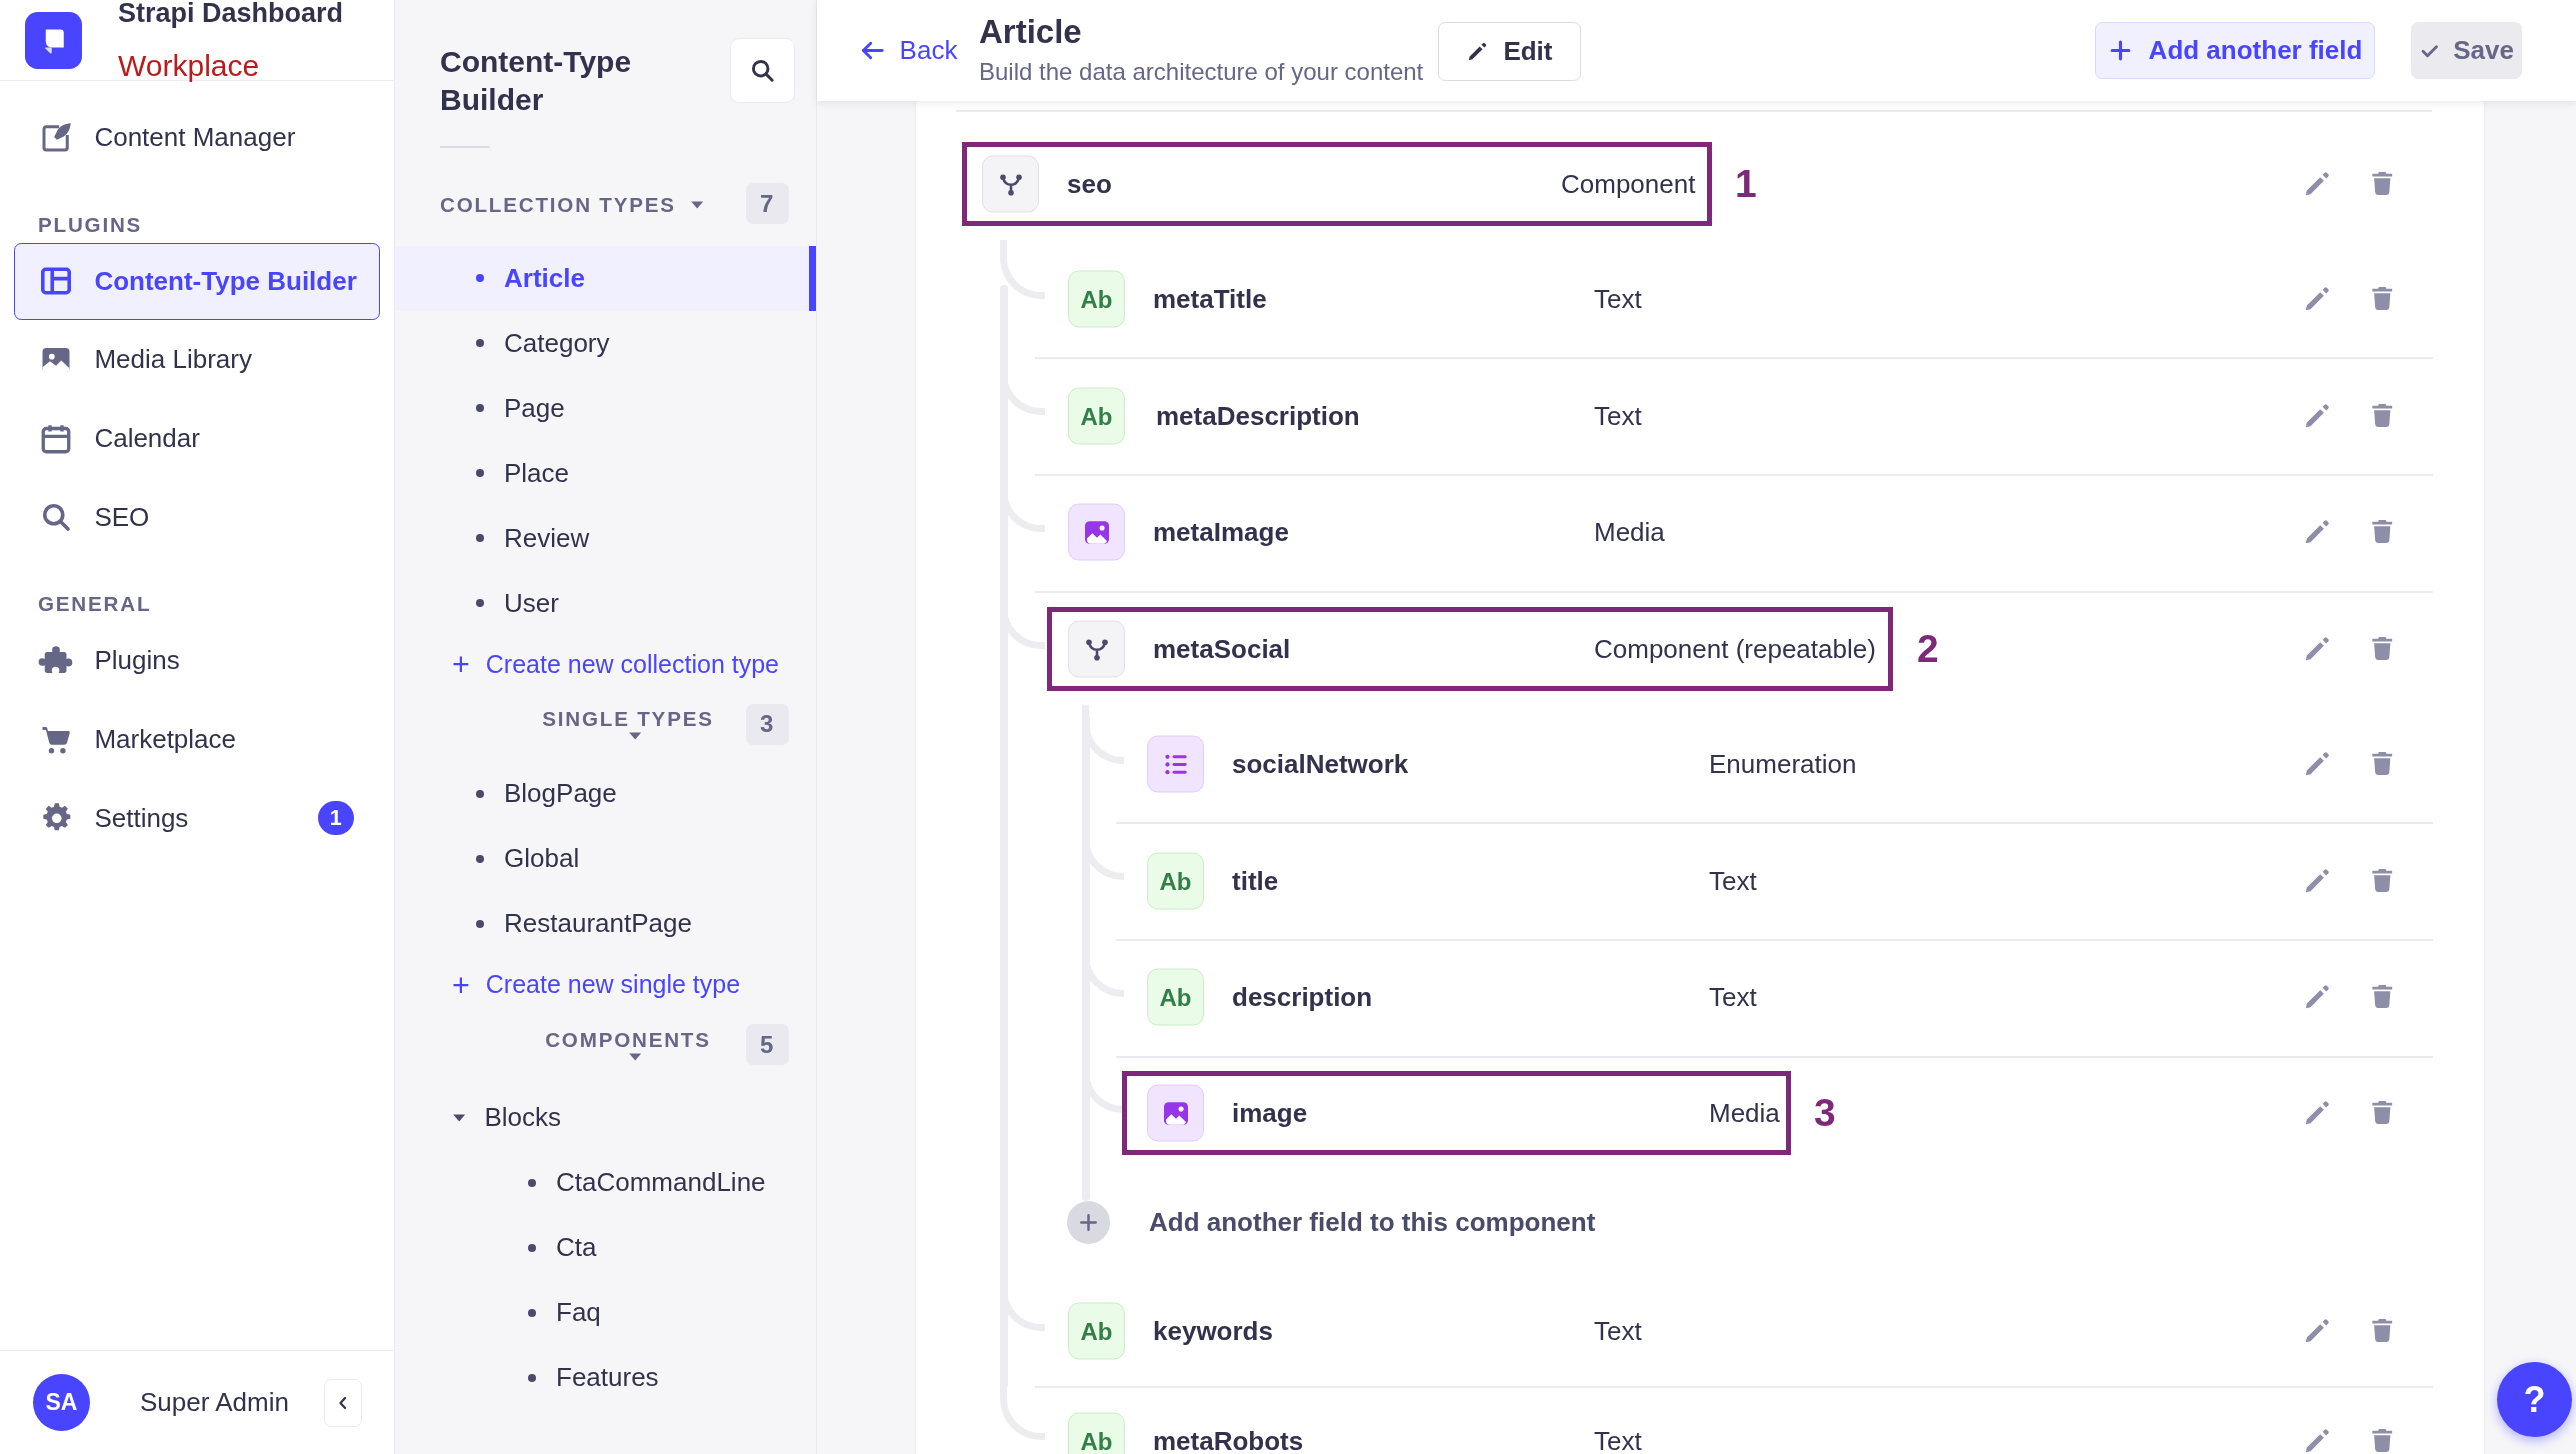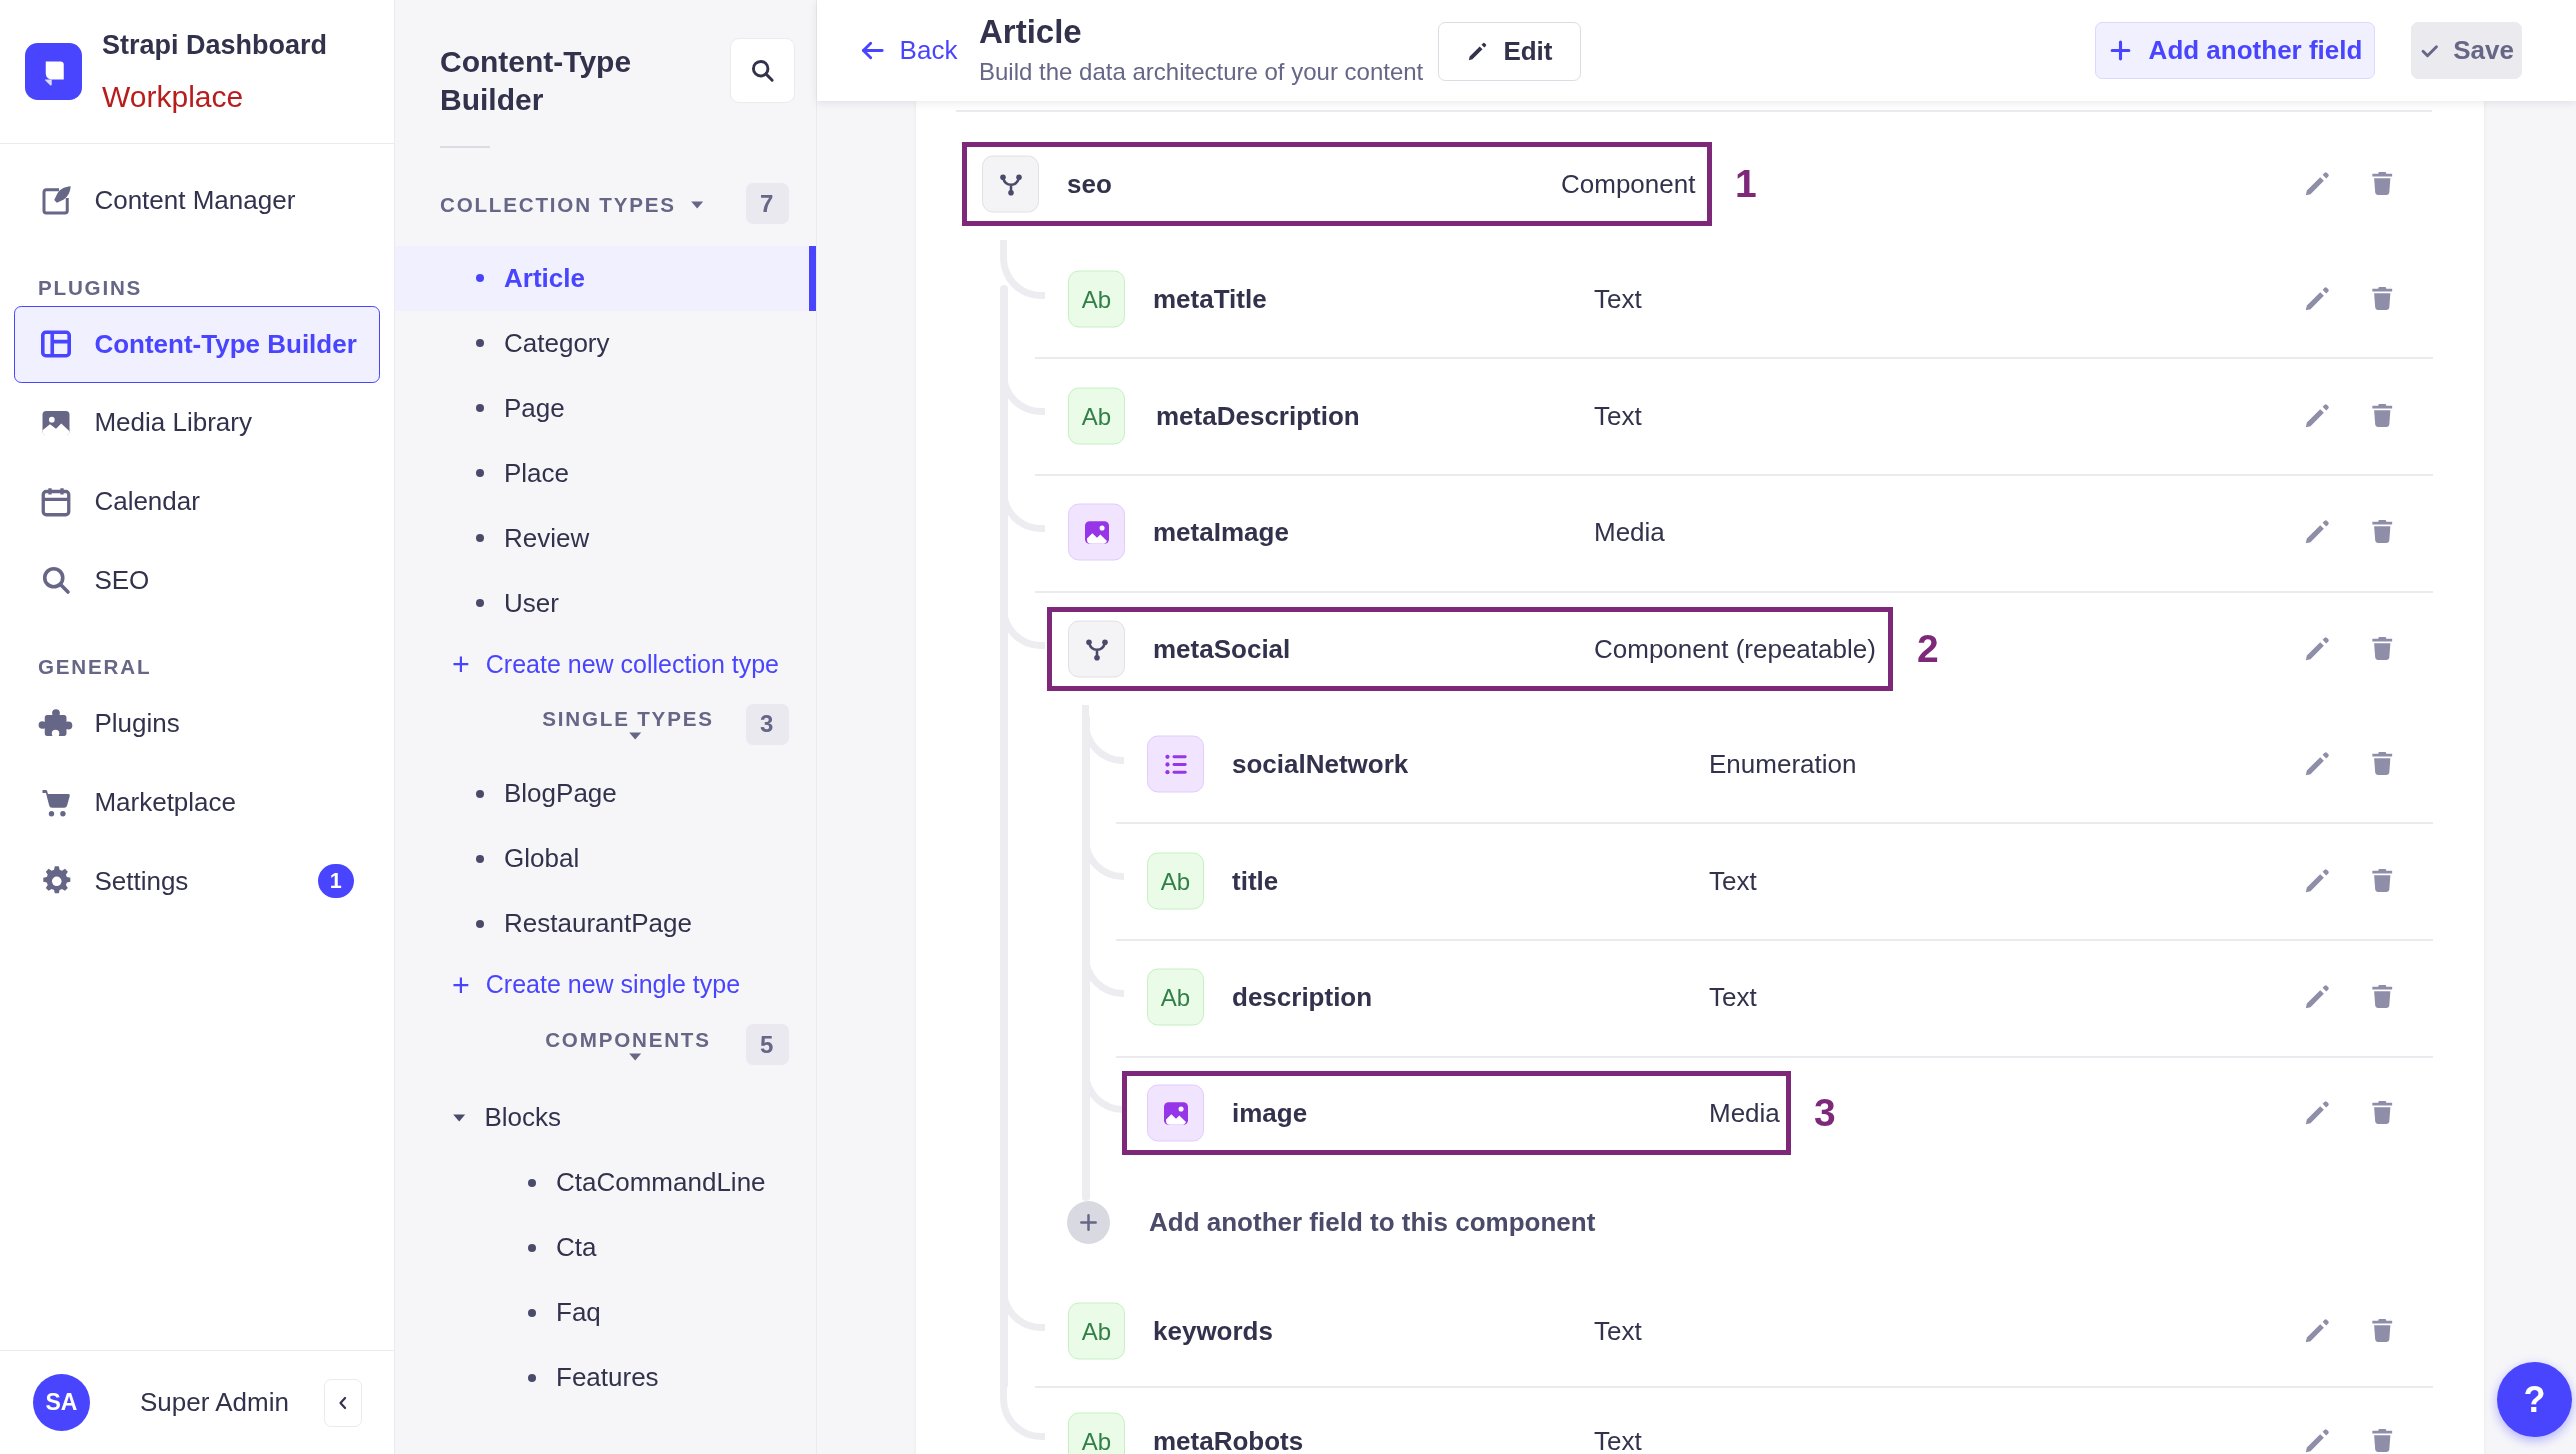--- a/index.html
+++ b/index.html
@@ -3,21 +3,21 @@
 <meta charset="utf-8">
 <style>
   html,body{margin:0;padding:0;background:#e8e8ee;}
   *{box-sizing:border-box;}
   .app{
     position:relative;width:2576px;height:1454px;overflow:hidden;
     background:#F6F6F9;font-family:"Liberation Sans",sans-serif;color:#32324D;
   }
   
   .sidebar{position:absolute;left:0;top:0;width:395px;height:1454px;background:#fff;border-right:0.9px solid #EAEAEF;}
-  .brand{display:flex;align-items:center;gap:20px;padding:23px 25px;height:144px;border-bottom:0.9px solid #EAEAEF;}
+  .brand{display:flex;align-items:center;gap:36px;padding:23px 25px;height:81px;border-bottom:0.9px solid #EAEAEF;}
   .brand-logo{width:57px;height:57px;border-radius:12.6px;background:#4945FF;display:flex;align-items:center;justify-content:center;flex:0 0 auto;}
   .brand-logo svg{width:36px;height:36px;}
   .brand-title{font-size:27px;font-weight:700;color:#32324D;line-height:1.2;}
   .brand-sub{font-size:30px;color:#b91c1c;margin-top:19px;}
   .nav{padding-top:18px;}
   .nav-item{display:flex;align-items:center;height:77px;margin:0 14.4px 1.8px 14.4px;padding:0 0 0 23px;border-radius:7.2px;border:1.8px solid transparent;cursor:pointer;}
   .nav-item .nicon{width:36px;height:36px;color:#666687;flex:0 0 auto;display:flex;align-items:center;justify-content:center;}
   .nav-item .nicon svg{width:36px;height:36px;}
   .nav-item .nlabel{margin-left:20px;font-size:26px;color:#32324D;}
   .nav-item.active{border-color:#4945FF;background:#F0F0FF;}
@@ -73,21 +73,21 @@
   .card{position:absolute;left:99px;top:101px;width:1568px;height:1354px;background:#fff;box-shadow:0 0.9px 3.6px rgba(33,33,52,.08);}
   .field-layer{position:absolute;left:0;top:0;width:100%;height:1454px;z-index:2;}
   .trunk{position:absolute;background:#EDEDF1;width:8px;border-radius:4.5px;}
   .elbow{position:absolute;border-left:7.2px solid #EDEDF1;border-bottom:7.2px solid #EDEDF1;border-bottom-left-radius:41px;}
   .fdivider{position:absolute;height:1.8px;background:#EAEAEF;}
   .fname{position:absolute;font-size:26px;font-weight:700;color:#32324D;transform:translateY(-50%);}
   .ftype{position:absolute;font-size:26px;color:#32324D;transform:translateY(-50%);}
   .fbadge{position:absolute;width:57px;height:57px;border-radius:10.8px;display:flex;align-items:center;justify-content:center;transform:translateY(-50%);}
   .fbadge svg{width:32px;height:32px;}
   .fbadge.b-component{background:#F4F4F7;border:0.9px solid #E0E0E6;color:#4A4A6A;}
-  .fbadge.b-text{background:#EAFBE7;border:0.9px solid #C6F0C2;color:#328048;font-size:24px;font-weight:400;}
+  .fbadge.b-text{background:#EAFBE7;border:0.9px solid #C6F0C2;color:#328048;font-size:24px;font-weight:700;}
   .fbadge.b-media{background:#F0E4FE;border:0.9px solid #E2CCFA;color:#9736E8;}
   .fbadge.b-enumeration{background:#F0E4FE;border:0.9px solid #E2CCFA;color:#9736E8;}
   .row-action{position:absolute;width:43px;height:43px;display:flex;align-items:center;justify-content:center;color:#8E8EA9;cursor:pointer;transform:translateY(-50%);}
   .row-action svg{width:30.5px;height:30.5px;}
   .ann-box{position:absolute;border:5.4px solid #7D2878;}
   .ann-num{position:absolute;font-size:39px;font-weight:700;color:#7D2878;transform:translateY(-50%);}
   .add-comp-circle{position:absolute;width:43px;height:43px;border-radius:50%;background:#D9D9E2;color:#666687;display:flex;align-items:center;justify-content:center;cursor:pointer;}
   .add-comp-circle svg{width:23px;height:23px;}
   .add-comp-label{position:absolute;font-size:26px;font-weight:700;color:#4A4A6A;transform:translateY(-50%);cursor:pointer;}
   .help-btn{position:absolute;left:1680px;top:1362px;width:75px;height:75px;border-radius:50%;background:#4945FF;color:#fff;font-size:36px;font-weight:700;display:flex;align-items:center;justify-content:center;box-shadow:0 3.6px 10.8px rgba(73,69,255,.4);cursor:pointer;z-index:8;border:none;}

